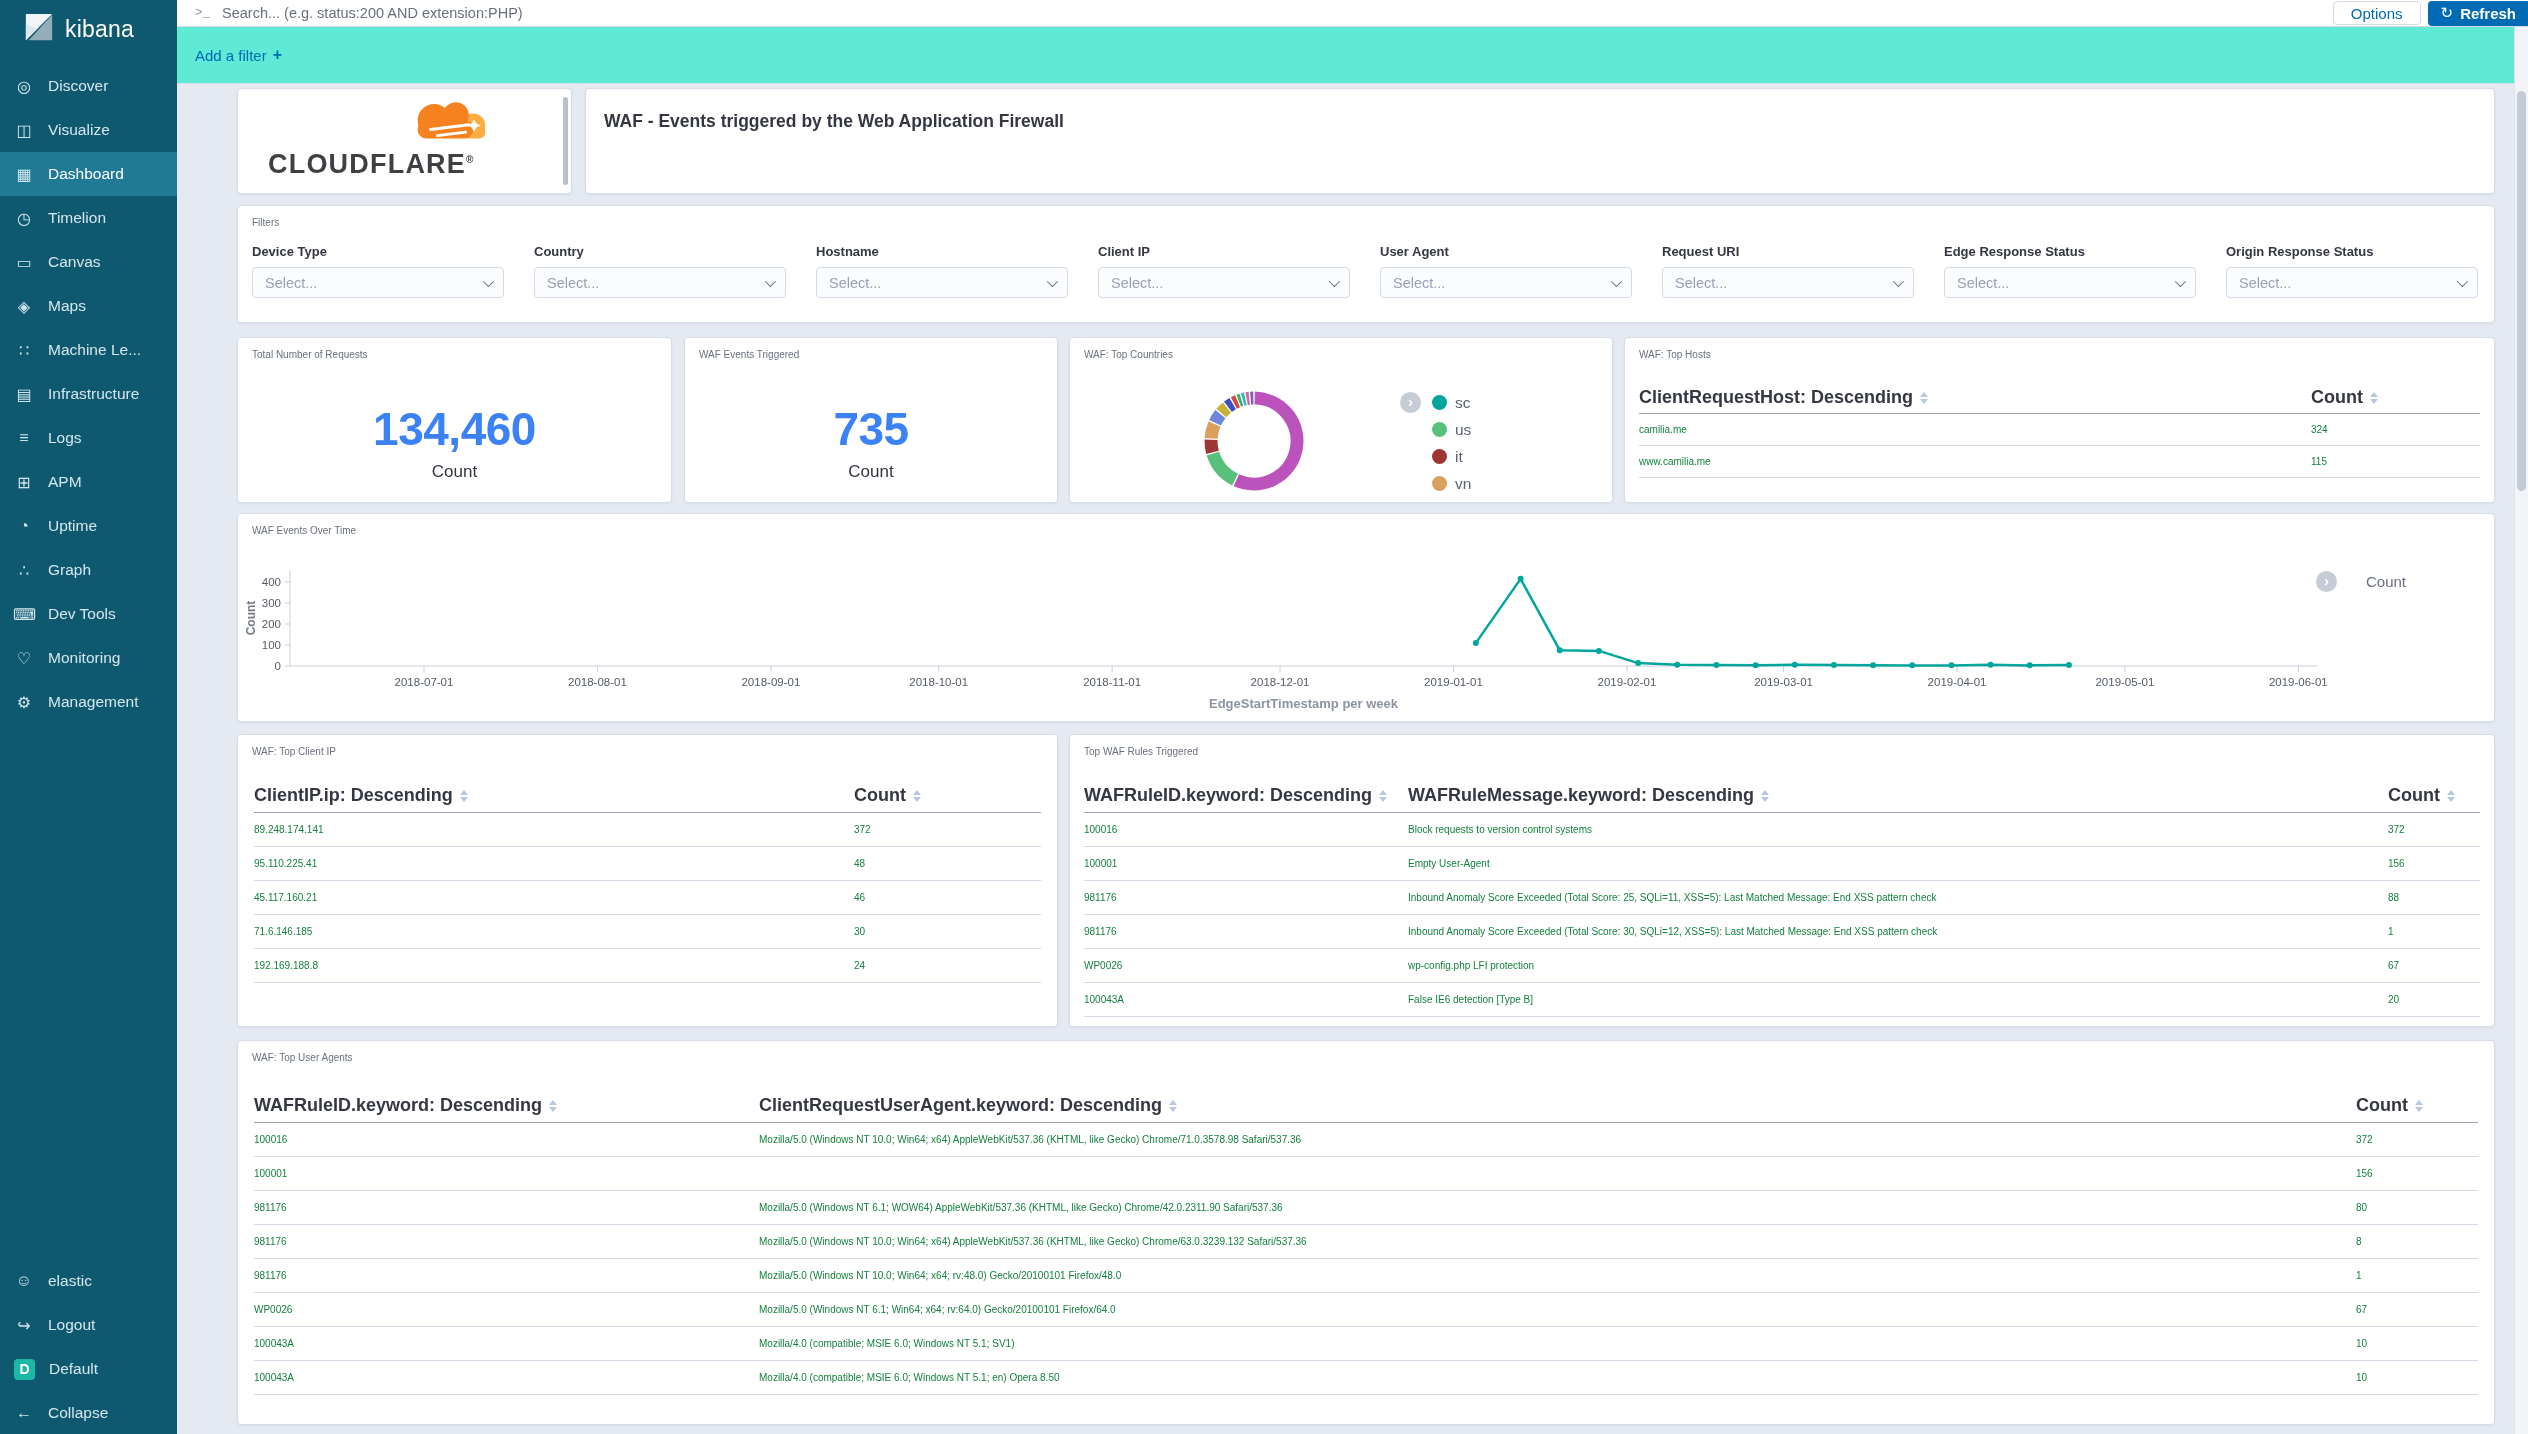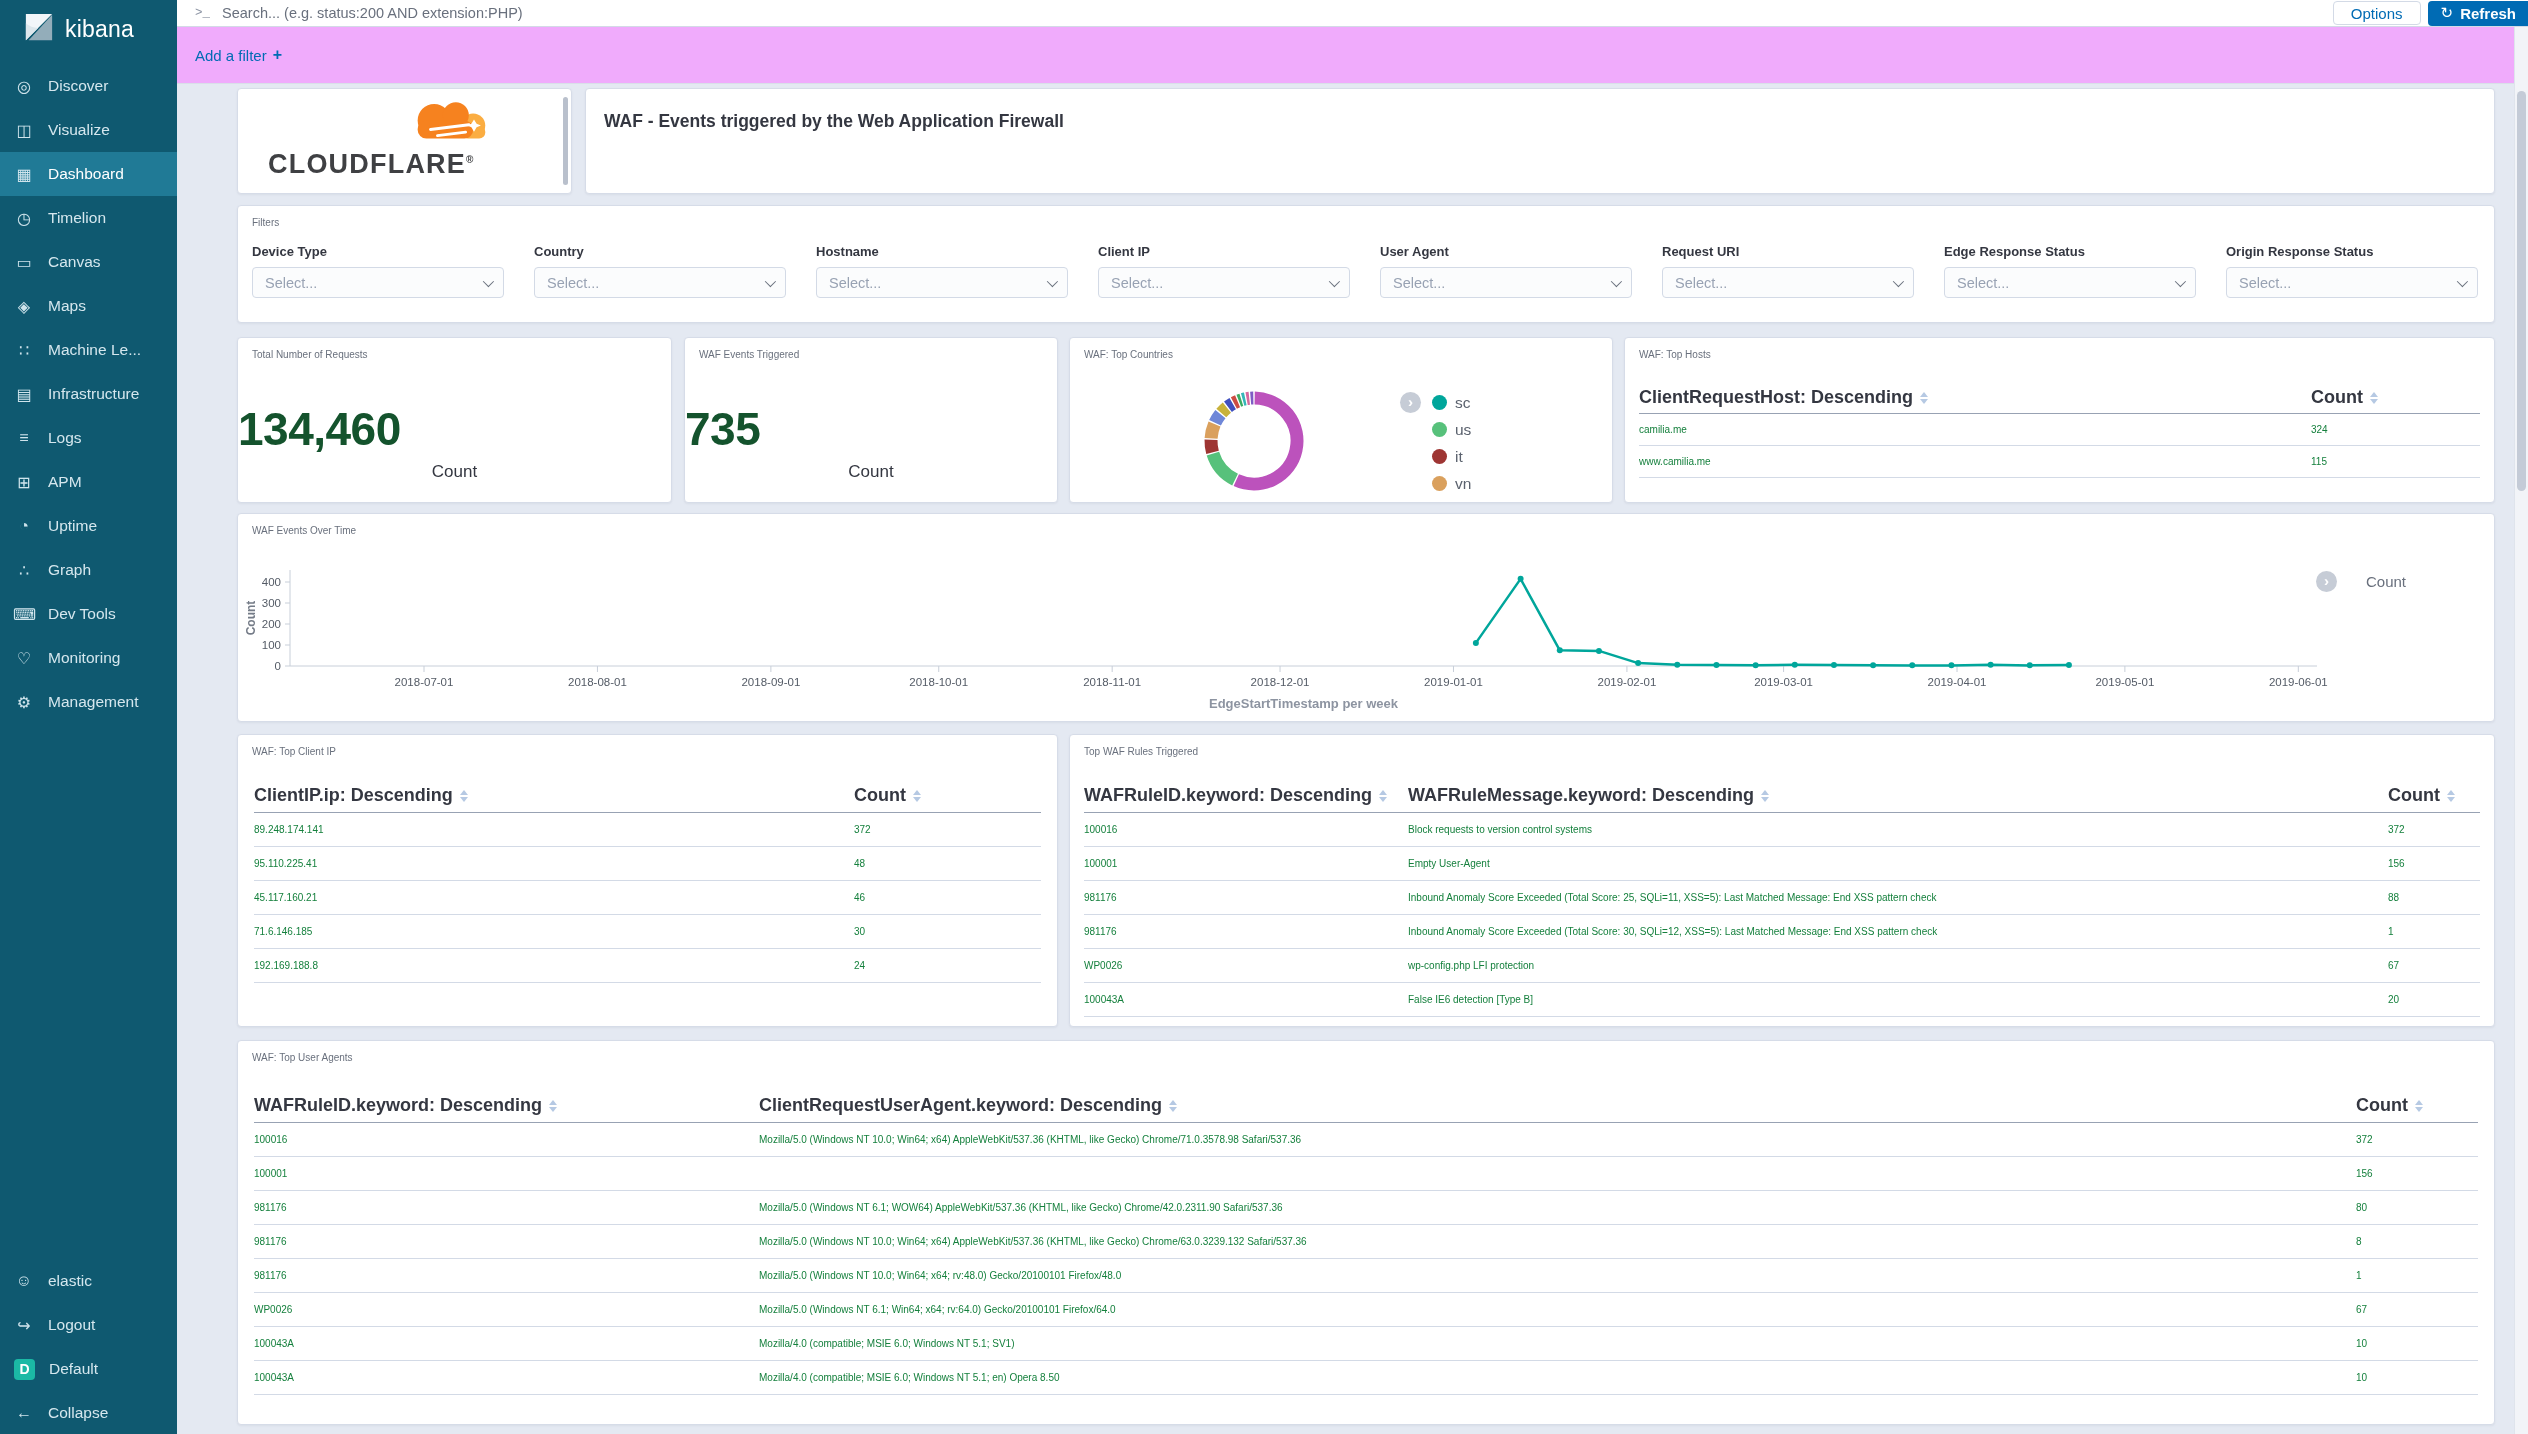--- a/index.html
+++ b/index.html
@@ -19,21 +19,21 @@
 
   
   .topbar{position:absolute;left:177px;top:0;right:0;height:27px;background:#fff;border-bottom:1px solid #d3dae6;display:flex;align-items:center;z-index:5}
   .searchbox{flex:1;display:flex;align-items:center;gap:12px;padding-left:18px;height:100%;cursor:text}
   .prompt{font-family:"Liberation Mono",monospace;font-size:12.5px;color:#8b93a3}
   .placeholder{font-size:14.5px;color:#69707d}
   .top-buttons{display:flex;align-items:center;gap:7px;height:100%}
   .btn-options{height:24px;padding:0 17px;border:1px solid #d3dae6;border-radius:4px;background:#fff;color:#006bb4;font-size:15px;display:flex;align-items:center;cursor:pointer}
   .btn-refresh{height:25px;padding:0 20px 0 13px;border-radius:4px;background:#006bb4;color:#fff;font-size:15px;font-weight:600;display:flex;align-items:center;gap:7px;cursor:pointer;margin-right:-8px}
   .refresh-icon::before{content:"↻";font-weight:400;font-size:15px}
-  .filterrow{position:absolute;left:177px;top:27px;right:0;height:57px;background:#f0abfc;border-bottom:1px solid #d9dfe9;display:flex;align-items:center;padding-left:18px;color:#006bb4;font-size:15px;z-index:4}
+  .filterrow{position:absolute;left:177px;top:27px;right:0;height:57px;background:#5eead4;border-bottom:1px solid #d9dfe9;display:flex;align-items:center;padding-left:18px;color:#006bb4;font-size:15px;z-index:4}
   .addfilter{display:flex;align-items:center;gap:6px;cursor:pointer}
   .plus{font-weight:700;font-size:16px}
 
   
   .main{position:absolute;left:177px;top:84px;right:0;bottom:0;overflow:hidden}
   .panel{position:absolute;background:#fff;border:1px solid #d6dce8;border-radius:4px;box-shadow:0 1px 2px rgba(105,115,135,.09)}
   .panel-title{position:absolute;top:11px;left:14px;font-size:10px;color:#69707d;white-space:nowrap}
   #p-logo{left:60px;top:4px;width:335px;height:106px}
   #p-title{left:408px;top:4px;width:1910px;height:106px}
   #p-filters{left:60px;top:121px;width:2258px;height:118px}
@@ -55,21 +55,21 @@
   .cf-reg{font-size:10px;vertical-align:super;font-weight:700}
 
   
   .f-fields{position:absolute;left:14px;right:22px;top:38px;display:flex;gap:30px}
   .f-field{width:252px;flex:none}
   .f-label{font-size:13px;font-weight:700;color:#343741;margin-bottom:8px;white-space:nowrap}
   .select{height:31px;border:1px solid #d3dae6;border-radius:4px;background:#fbfcfd;color:#98a2b3;font-size:14.5px;display:flex;align-items:center;justify-content:space-between;padding:8px 12px;cursor:pointer}
   .chev{width:8px;height:8px;border-right:1.6px solid #69707d;border-bottom:1.6px solid #69707d;transform:rotate(45deg) translateY(-2px)}
 
   
-  .metric-value{position:absolute;top:64px;left:0;width:100%;font-size:46px;font-weight:700;color:#14532d;letter-spacing:-.5px}
+  .metric-value{position:absolute;top:64px;left:0;width:100%;text-align:center;font-size:46px;font-weight:700;color:#3b82f6;letter-spacing:-.5px}
   .metric-unit{position:absolute;top:124px;left:0;width:100%;text-align:center;font-size:17px;color:#343741}
 
   
   .leg-exp{width:21px;height:21px;border-radius:50%;background:#c6ccd6;color:#fff;display:flex;align-items:center;justify-content:center;flex:none;cursor:pointer}
   .leg-exp::after{content:"›";font-size:15px;font-weight:700;margin-top:-2px}
   .pie-exp{position:absolute;left:330px;top:54px}
   .pie-legend{position:absolute;left:362px;top:51px}
   .leg-row{display:flex;align-items:center;gap:8px;height:27px;font-size:15.5px;color:#5b626e;cursor:pointer}
   .leg-dot{width:15px;height:15px;border-radius:50%;flex:none}
   .tc-legend{position:absolute;top:57px;right:88px;display:flex;align-items:center;gap:8px;font-size:15px;color:#69707d}

